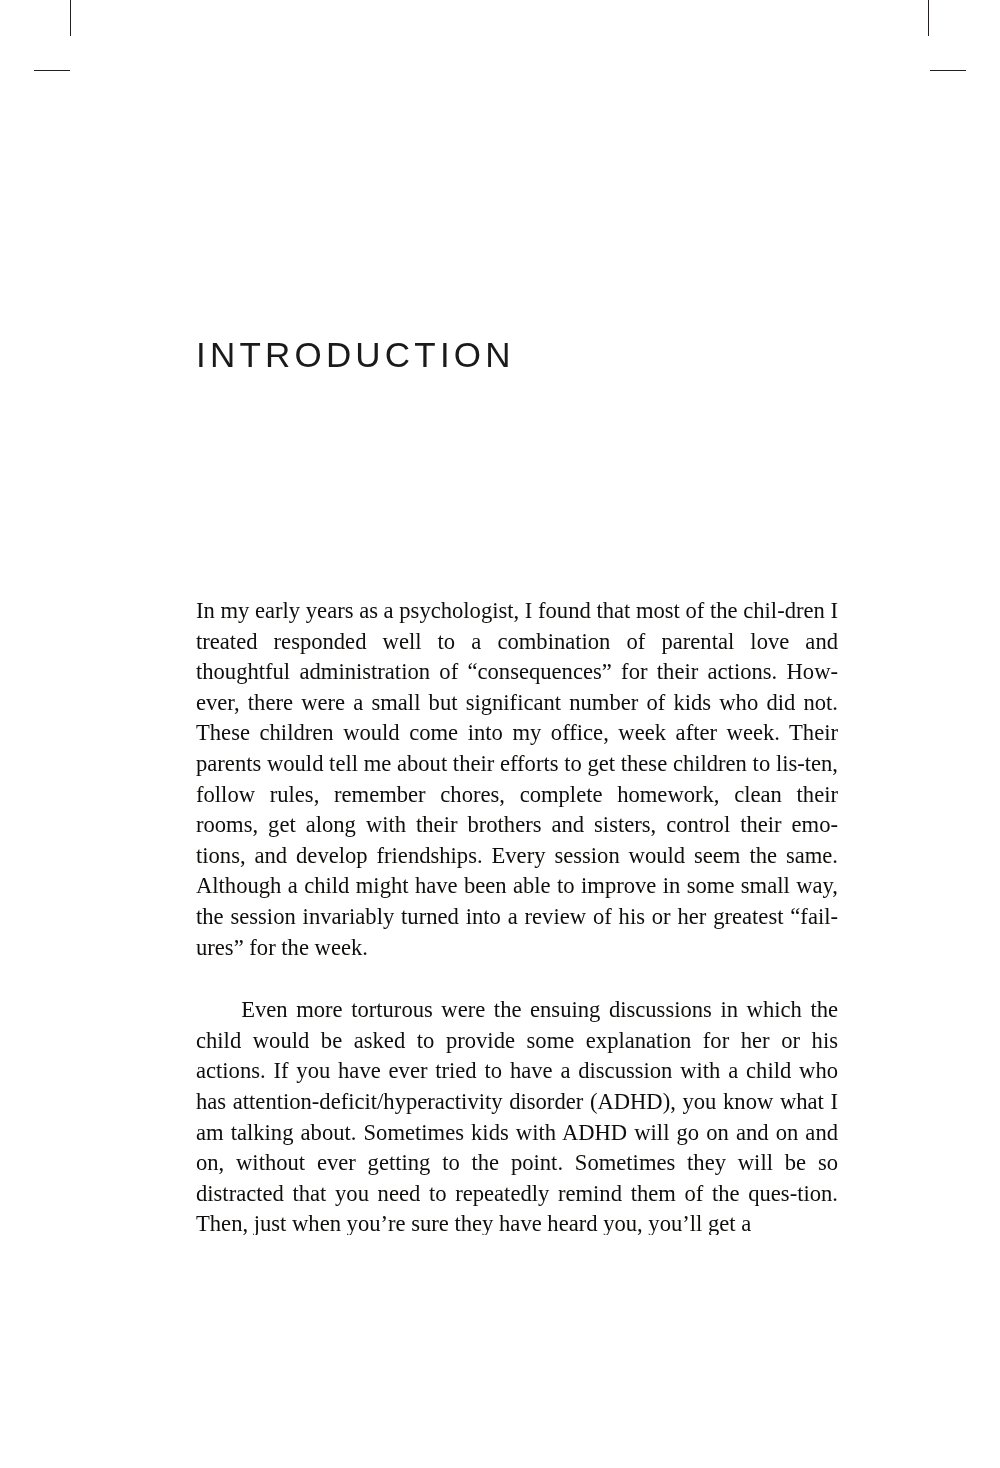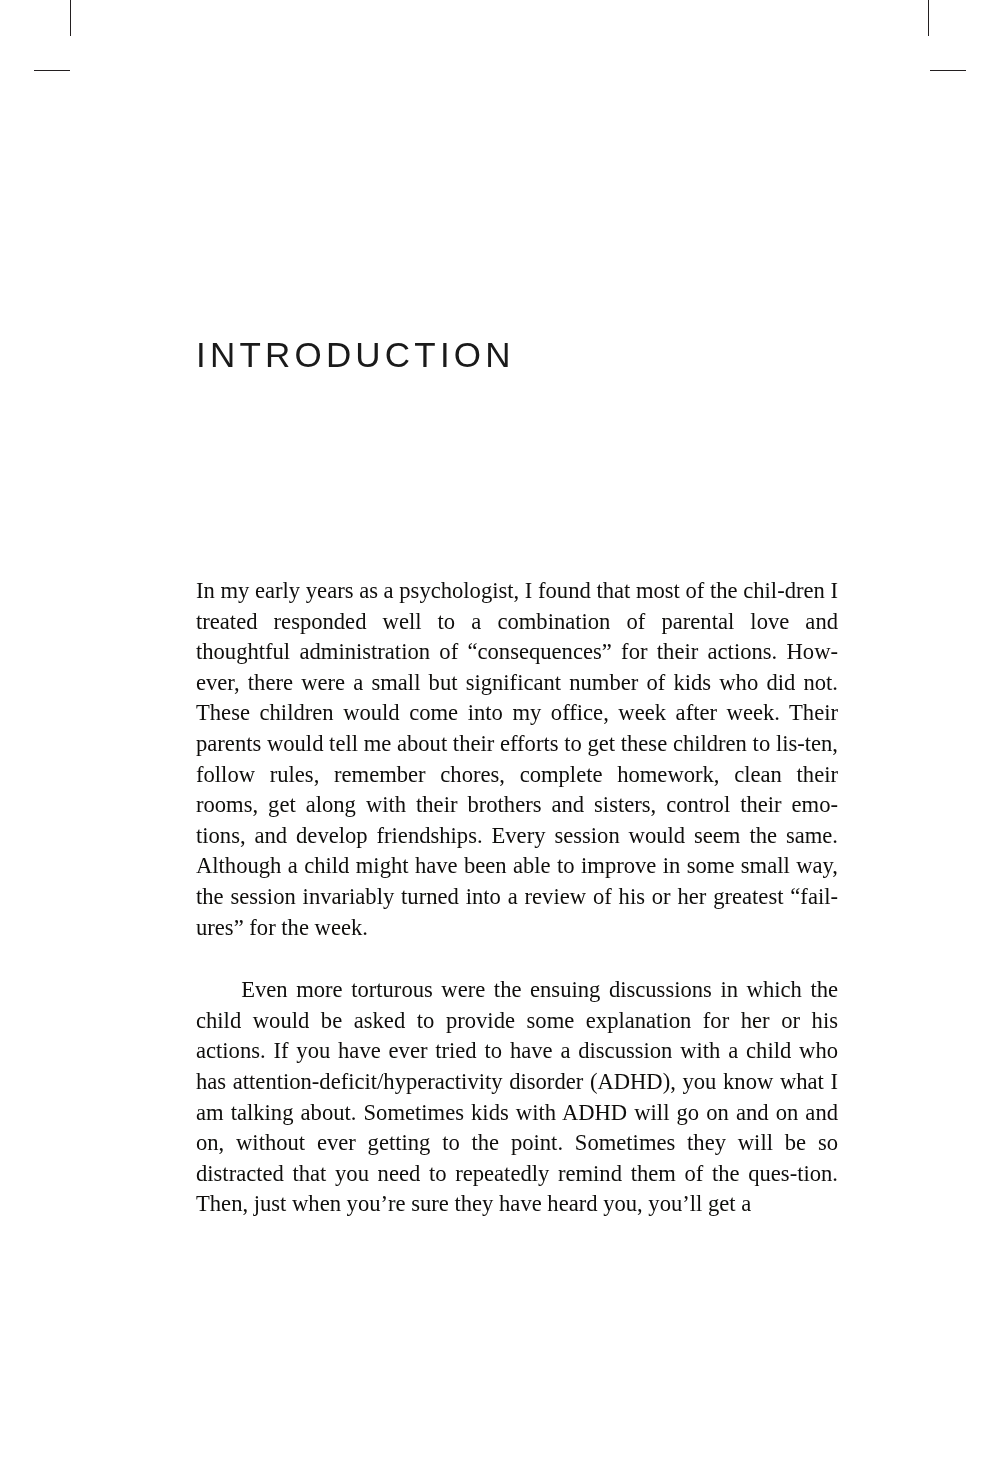--- a/index.html
+++ b/index.html
@@ -43,21 +43,21 @@
     font-size: 35px;
     letter-spacing: 4.2px;
     font-weight: 400;
     color: #1a1a1a;
     white-space: nowrap;
   }
 
   .body-text {
     position: absolute;
     left: 196px;
-    top: 576px;
+    top: 596px;
     width: 642px;
     font-size: 22.6px;
     line-height: 30.6px;
     text-align: justify;
     text-justify: inter-word;
     hyphens: manual;
     color: #0f0e0c;
   }
   .body-text p {
     margin: 0;

